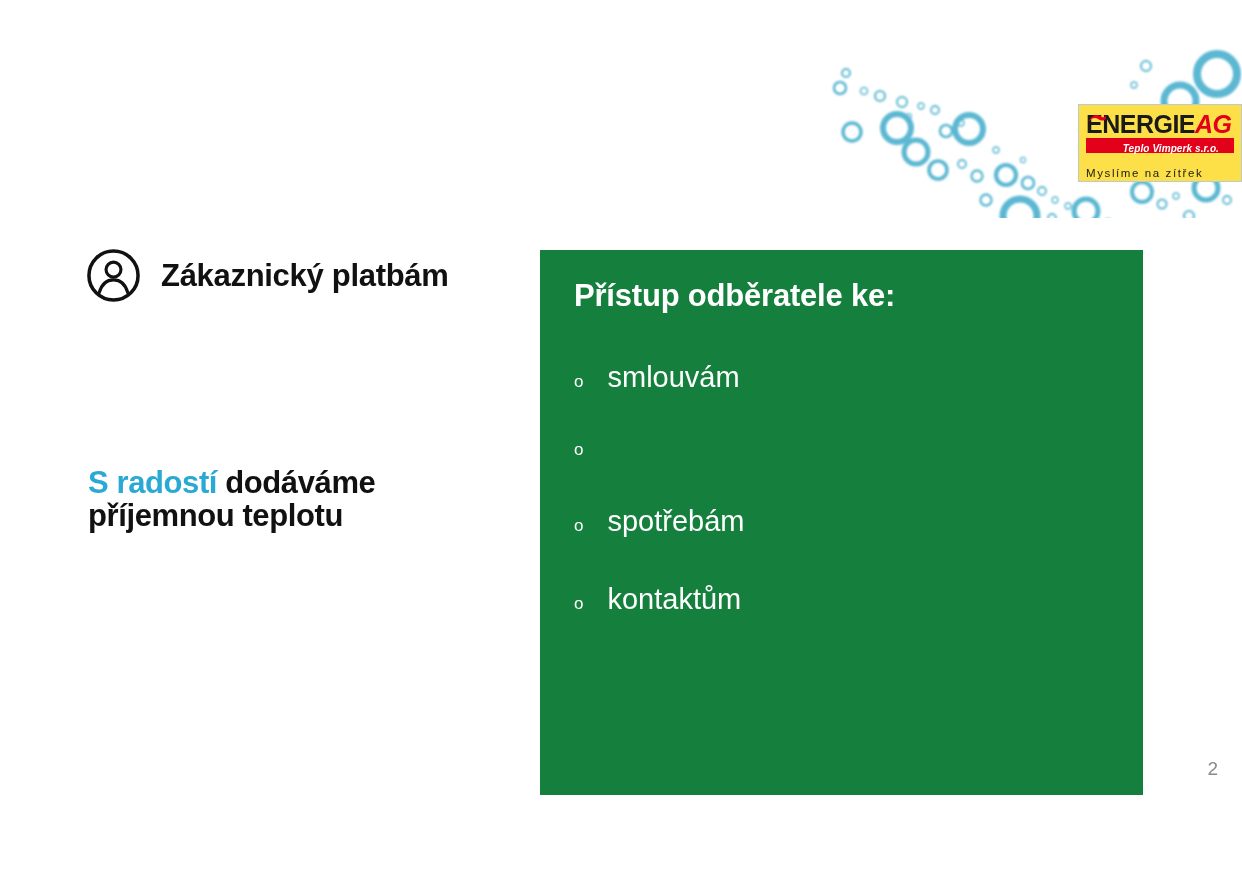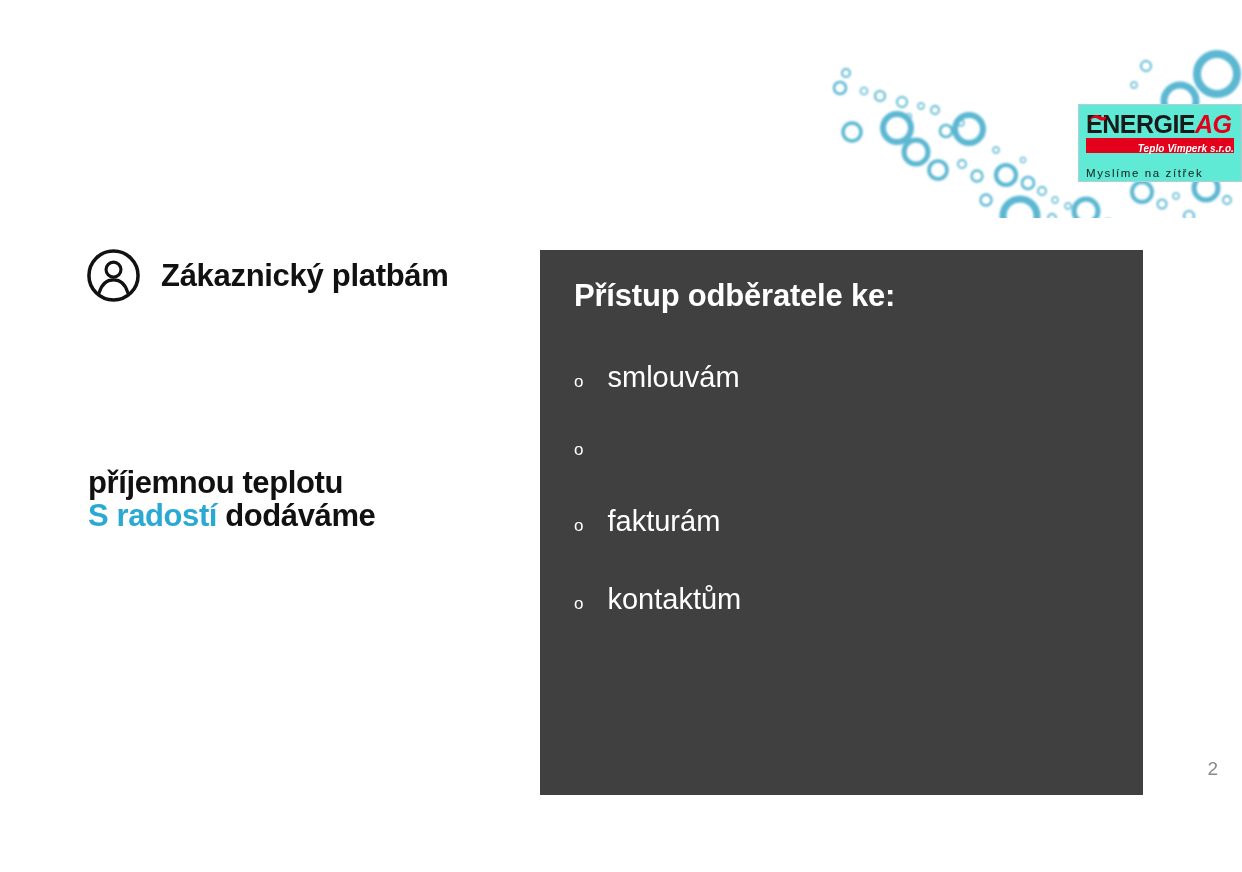--- a/index.html
+++ b/index.html
@@ -33,21 +33,21 @@
   }
   .bubbles-layer svg { display: block; }
 
   
   .logo-box {
     position: absolute;
     left: 1078px;
     top: 104px;
     width: 164px;
     height: 78px;
-    background: #5eead4;
+    background: #fde047;
     border: 1px solid #b9c9d6;
     box-sizing: border-box;
     padding: 6px 7px 4px 7px;
   }
   .logo-wordmark {
     position: relative;
     font-family: "Liberation Sans", sans-serif;
     font-weight: bold;
     font-size: 25px;
     letter-spacing: -0.5px;
@@ -64,21 +64,21 @@
     left: 2px;
     top: 2px;
     width: 19px;
     height: 9px;
   }
   .logo-redbar {
     margin-top: 1px;
     background: #e2001a;
     height: 15px;
     text-align: right;
-    padding-right: 0;
+    padding-right: 15px;
     box-sizing: border-box;
   }
   .logo-redbar span {
     color: #ffffff;
     font-size: 10px;
     font-weight: bold;
     font-style: italic;
     line-height: 15px;
     letter-spacing: 0.1px;
     white-space: nowrap;
@@ -122,21 +122,21 @@
   }
   .tagline .accent { color: #2aa9d4; }
 
   
   .content-panel {
     position: absolute;
     left: 540px;
     top: 250px;
     width: 603px;
     height: 545px;
-    background: #404040;
+    background: #15803d;
     box-sizing: border-box;
     padding: 28px 34px 0 34px;
   }
   .panel-heading {
     color: #ffffff;
     font-size: 31px;
     font-weight: bold;
     letter-spacing: -0.2px;
     margin: 0 0 8px 0;
     white-space: nowrap;
@@ -252,37 +252,37 @@
   <div class="portal-row">
     <svg class="portal-icon" viewBox="0 0 56 56" xmlns="http://www.w3.org/2000/svg">
       <circle cx="28" cy="28" r="25" fill="none" stroke="#111111" stroke-width="3.6"></circle>
       <circle cx="28" cy="22" r="7.6" fill="none" stroke="#111111" stroke-width="3.2"></circle>
       <path d="M13.5 45.5 C16 36.5, 21.5 32.5, 28 32.5 C34.5 32.5, 40 36.5, 42.5 45.5" fill="none" stroke="#111111" stroke-width="3.2" stroke-linecap="round"></path>
     </svg>
     <div class="portal-title">Zákaznický platbám</div>
   </div>
 
   <div class="tagline">
+    <div><span class="accent">S radostí </span><span>dodáváme</span></div>
     <div>příjemnou teplotu</div>
-    <div><span class="accent">S radostí </span><span>dodáváme</span></div>
   </div>
 
   <div class="content-panel">
     <h1 class="panel-heading">Přístup odběratele ke:</h1>
     <ul class="panel-list">
       <li>
         <span class="bullet">o</span>
         <span class="item-text">smlouvám</span>
       </li>
       <li>
         <span class="bullet">o</span>
       </li>
       <li>
         <span class="bullet">o</span>
-        <span class="item-text">fakturám</span>
+        <span class="item-text">spotřebám</span>
       </li>
       <li>
         <span class="bullet">o</span>
         <span class="item-text">kontaktům</span>
       </li>
     </ul>
   </div>
 
   <div class="page-number">2</div>
 

